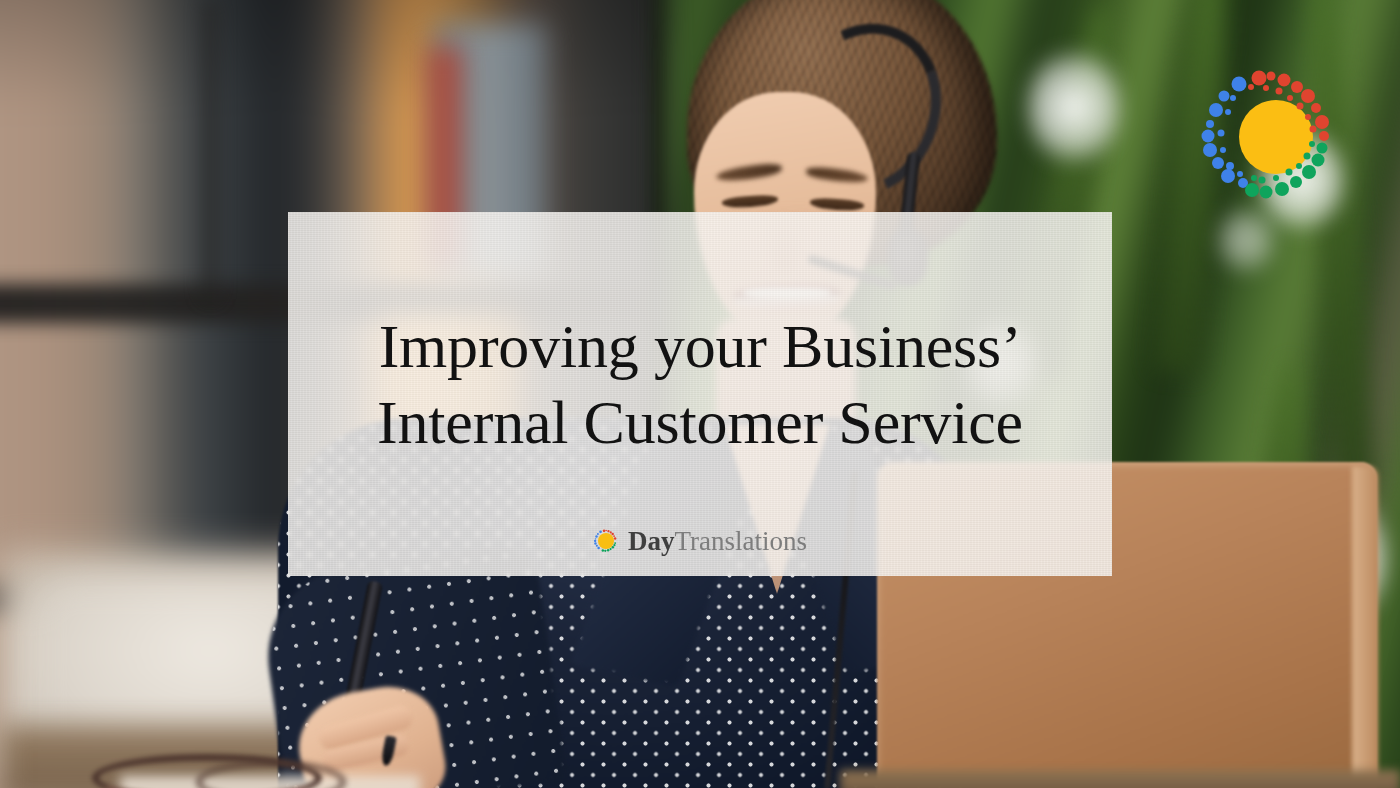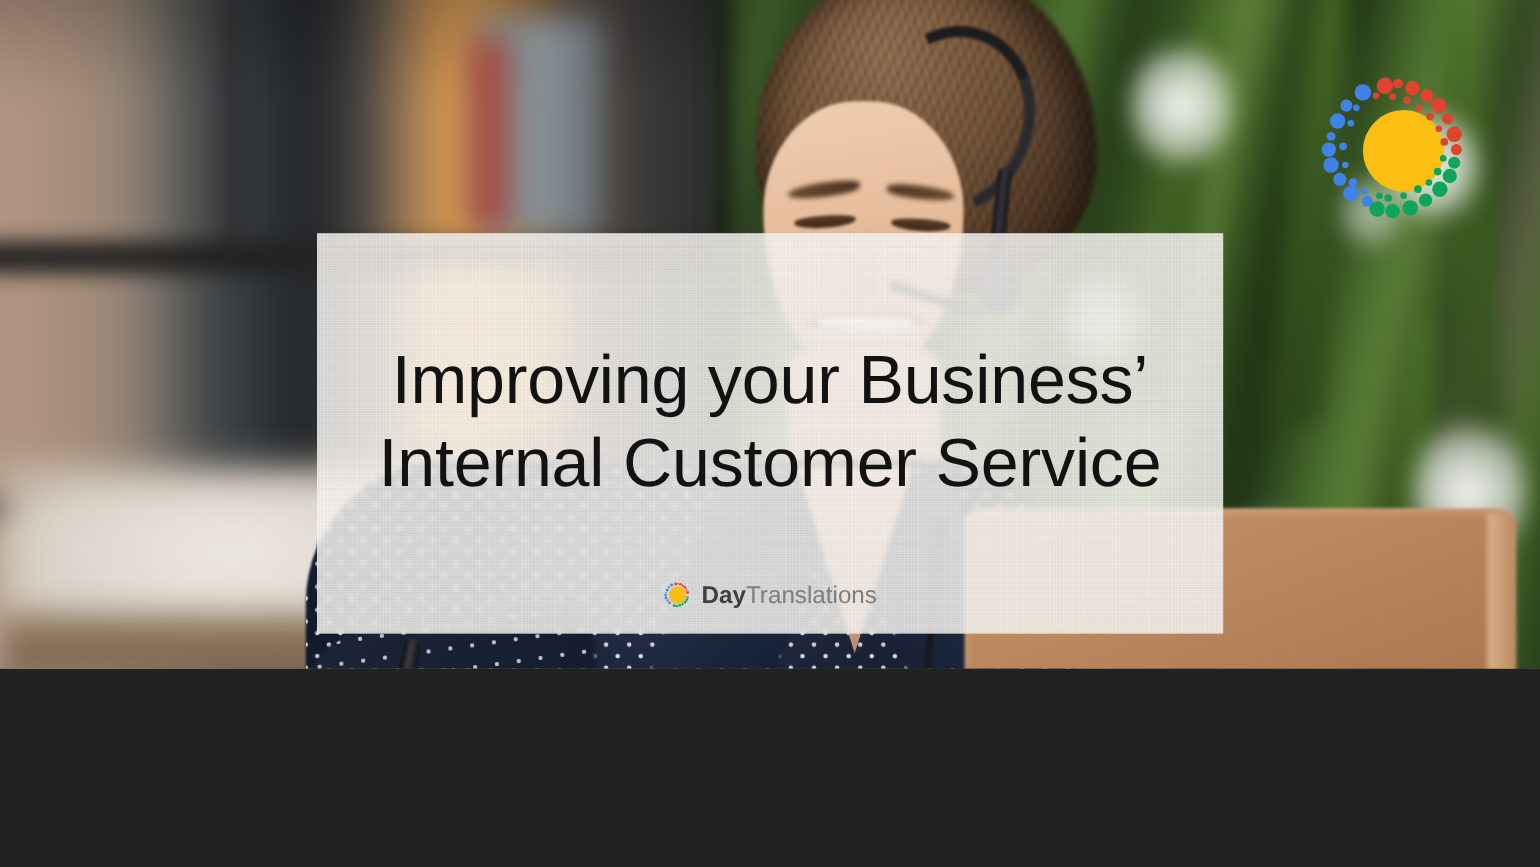--- a/index.html
+++ b/index.html
@@ -2,23 +2,24 @@
 <html><head>
 <meta charset="utf-8">
 <title>Blog Hero Banner</title>
 <style>
   * { margin:0; padding:0; box-sizing:border-box; }
   html,body{ background:#222; }
   body{ font-family:"Liberation Sans", sans-serif; }
 
   .banner{
     position:relative;
-    width:1400px; height:608px;
+    width:1400px; height:788px;
     overflow:hidden;
     background:#6f6257;
+    font-family:Liberation Serif, serif;
   }
 
   
   .photo{ position:absolute; inset:0; overflow:hidden; }
 
   
   .bg-room{
     position:absolute; left:0; top:0; width:56%; height:100%;
     background:
       linear-gradient(180deg, rgba(0,0,0,.30) 0%, rgba(0,0,0,0) 18%),
@@ -344,21 +345,21 @@
   }
   .card-logo{
     position:absolute; left:0; right:0; bottom:22px;
     display:flex; align-items:center; justify-content:center; gap:9px;
   }
   .logo-mark-sm{ position:relative; width:26px; height:26px; flex:0 0 auto; }
   .logo-mark-sm .core{
     position:absolute; left:5px; top:5px; width:16px; height:16px;
     border-radius:50%; background:#F9BE12;
   }
-  .logo-wordmark{ font-size:22px; line-height:22px; white-space:nowrap; }
+  .logo-wordmark{ font-size:27px; line-height:22px; white-space:nowrap; }
   .logo-day{ font-weight:700; color:#3f3f3f; }
   .logo-translations{ font-weight:400; color:#7d7d7d; }
 
   
   .corner-logo{
     position:absolute; left:1196px; top:62px; width:148px; height:148px;
   }
   .corner-logo .core{
     position:absolute; left:43px; top:38px; width:74px; height:74px;
     border-radius:50%; background:#FBBE13;

